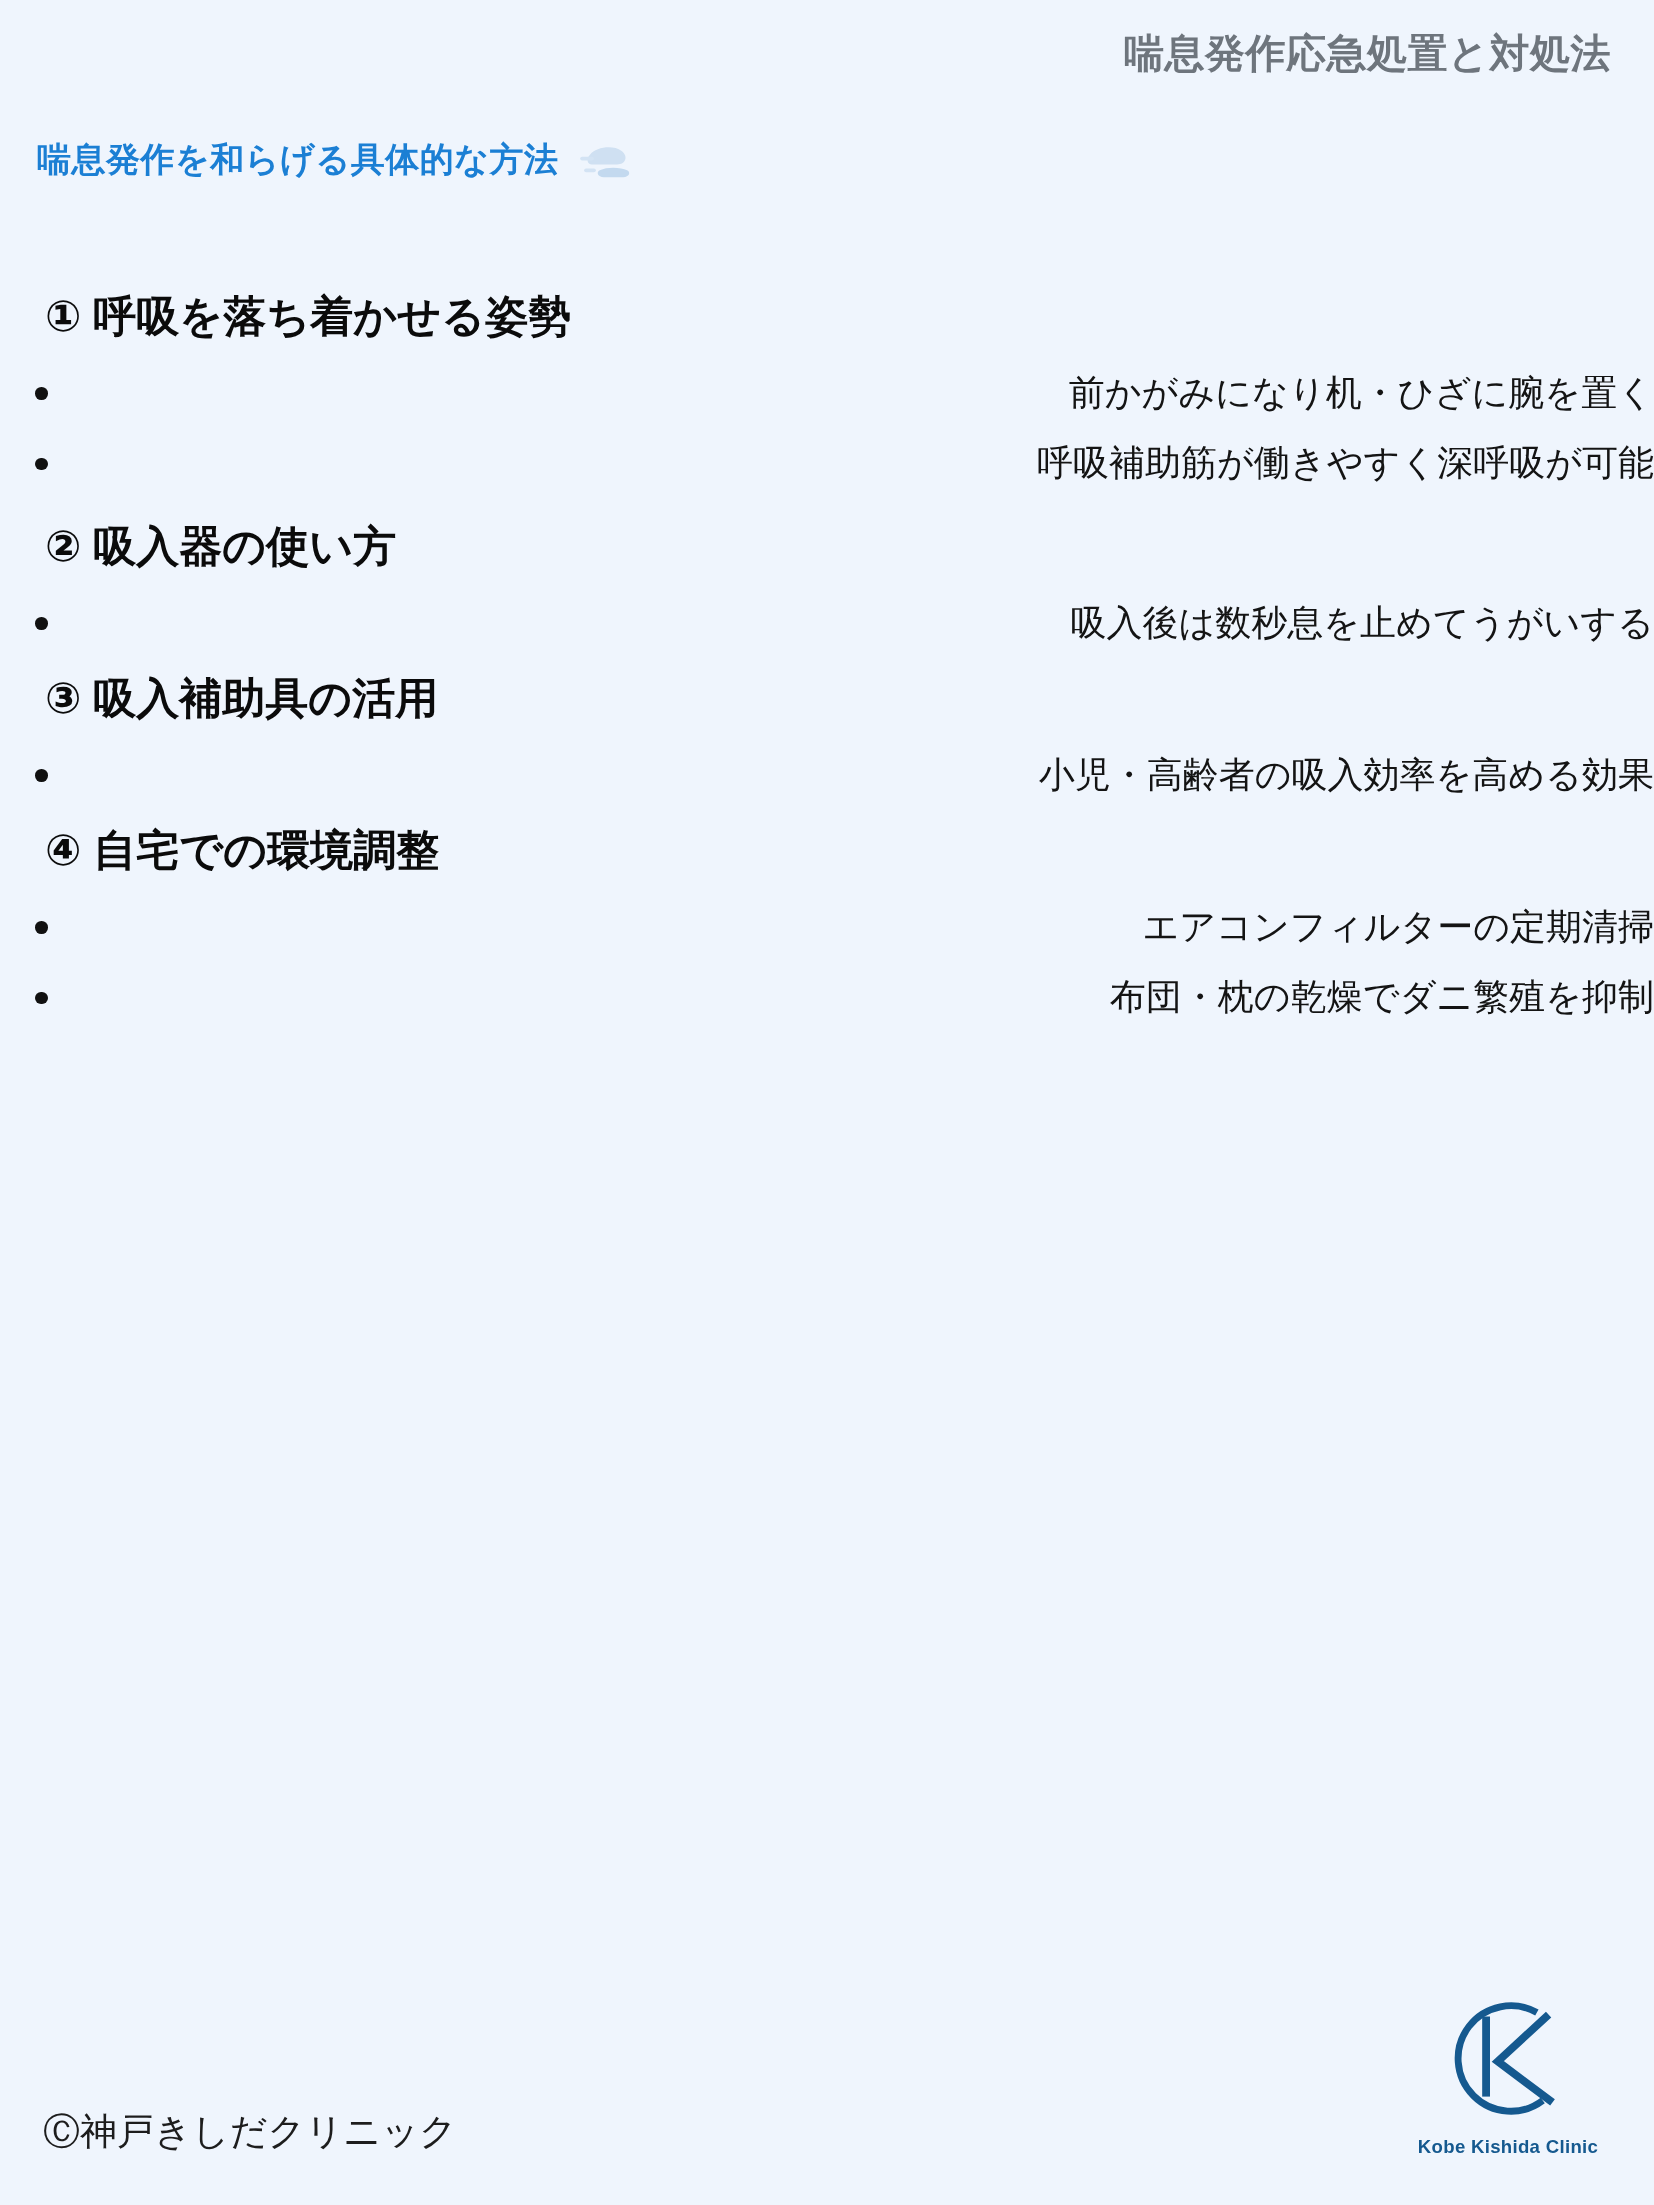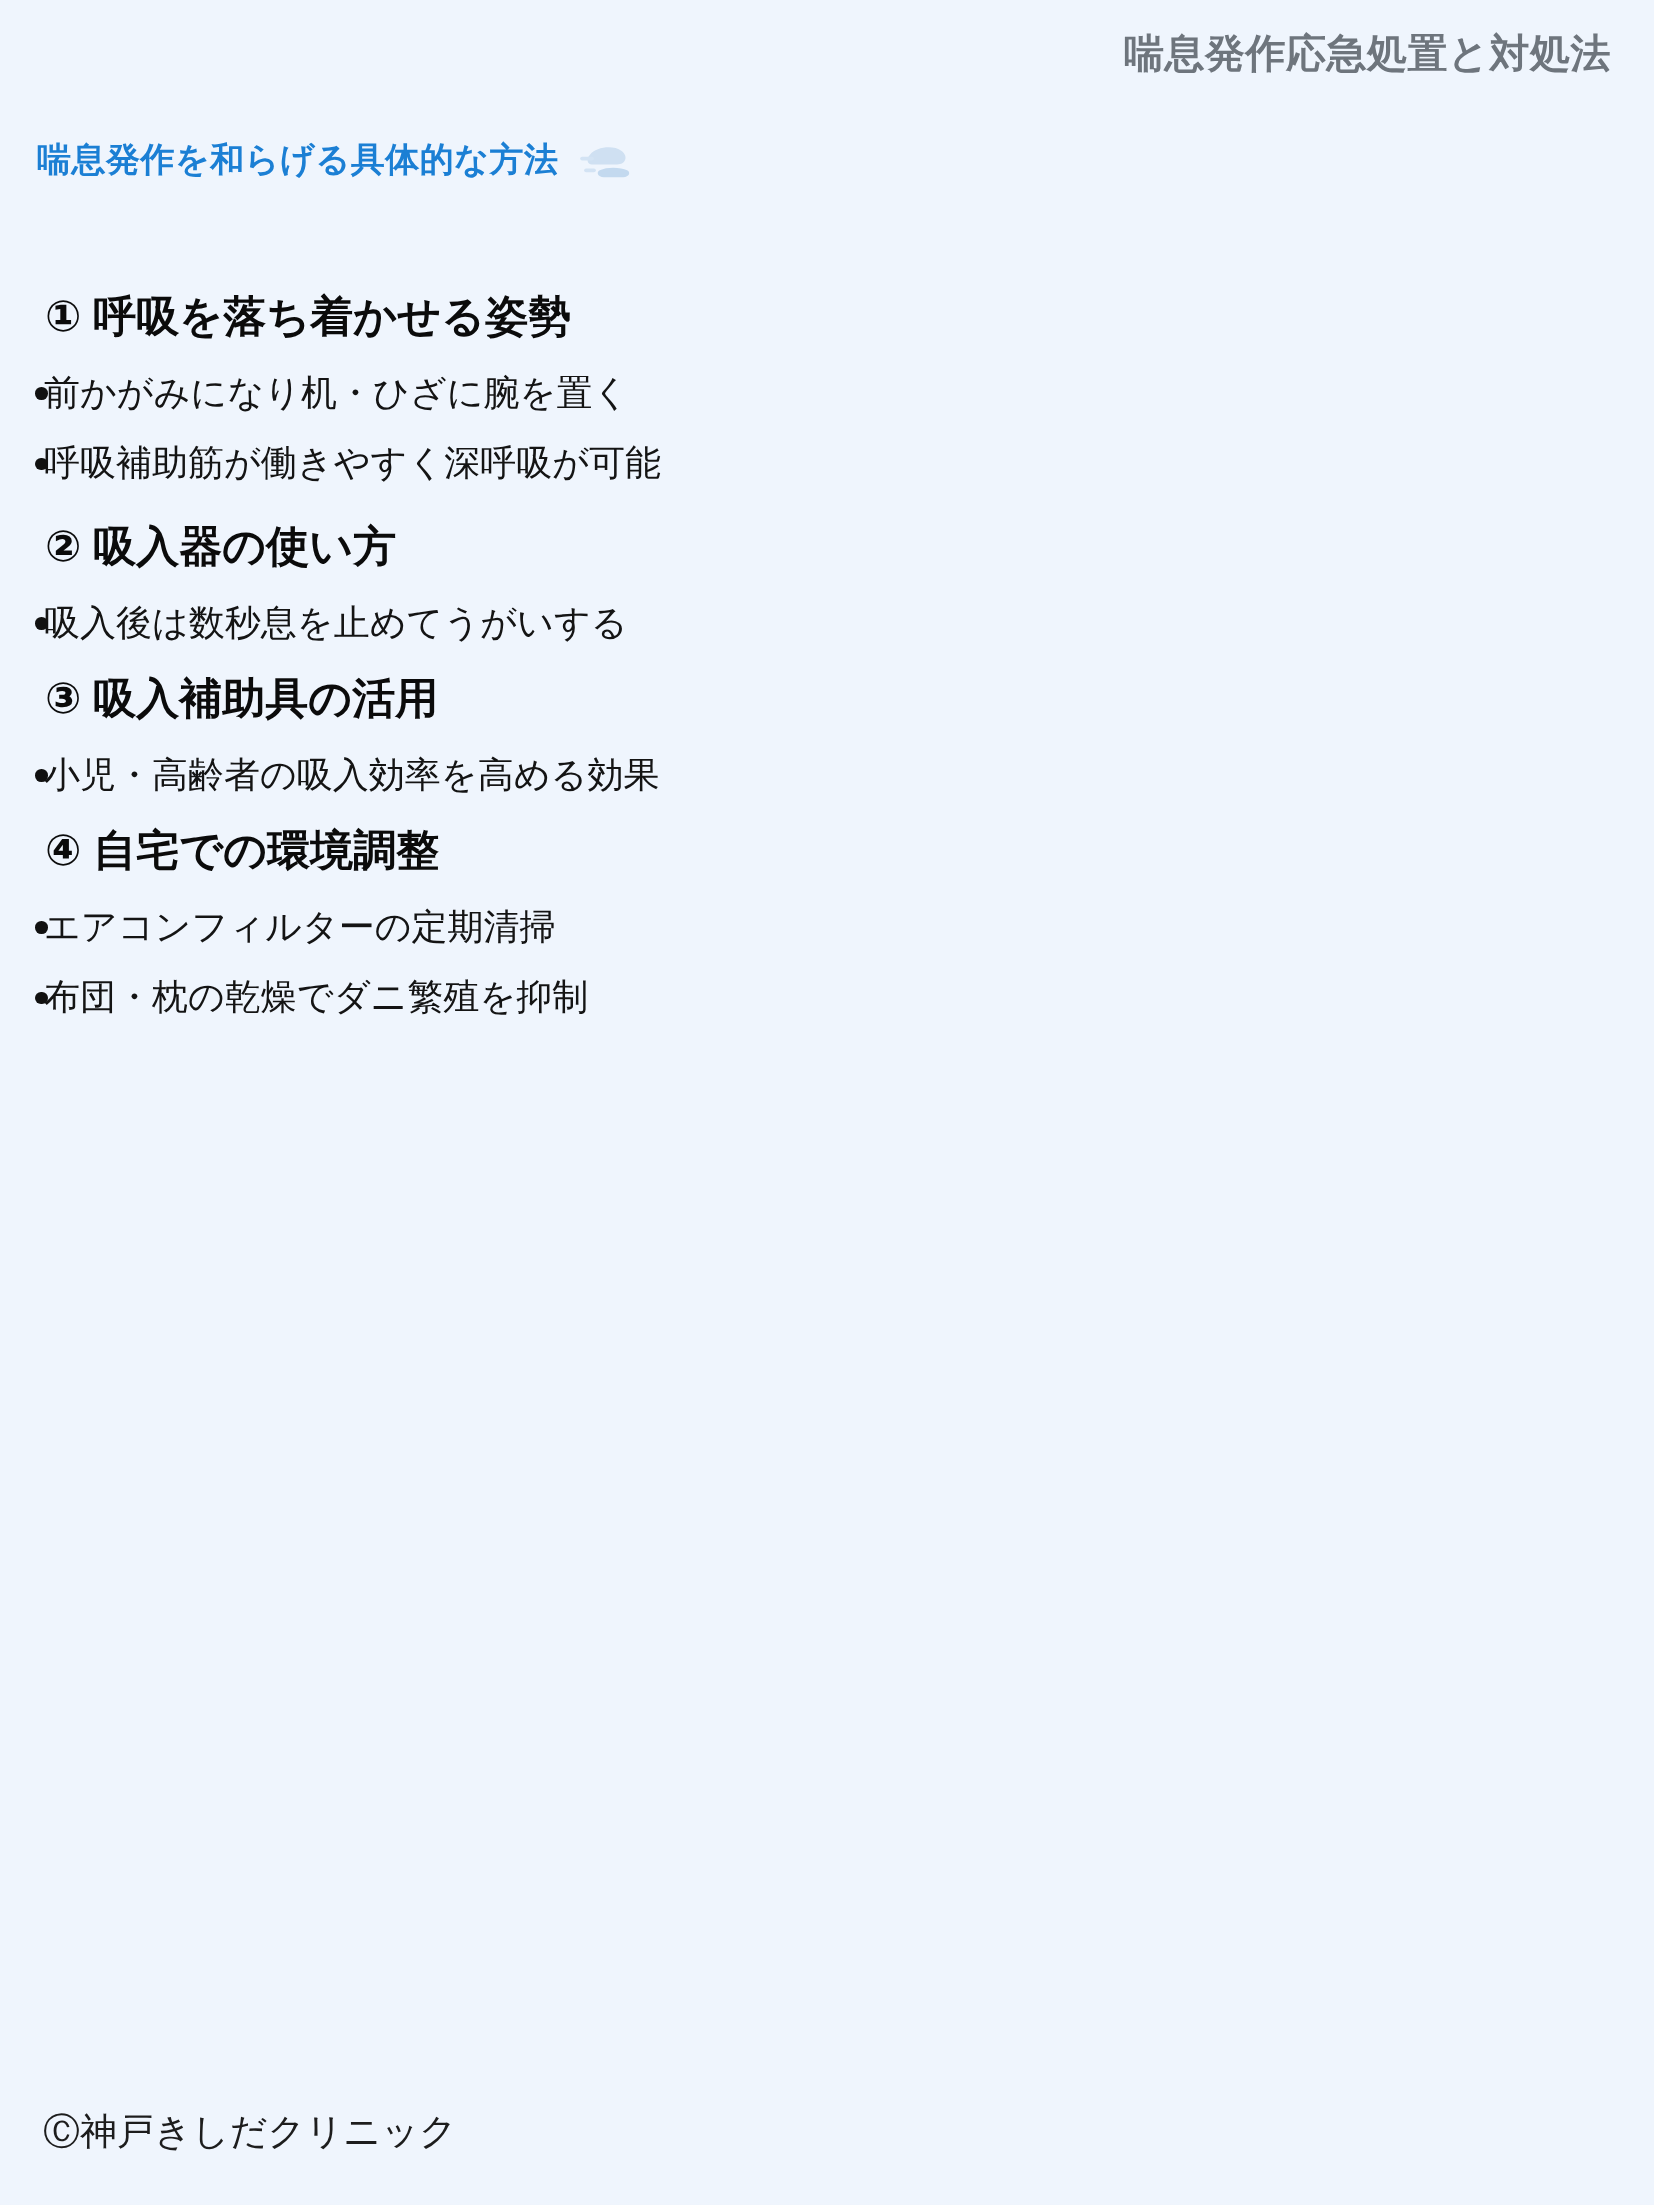--- a/index.html
+++ b/index.html
@@ -87,24 +87,25 @@
   }
   ul.bullets {
     list-style: none;
     margin: 0 0 0 0;
     padding: 0;
   }
   ul.bullets li {
     position: relative;
     font-size: 36px;
     color: #141414;
-    padding-left: 44px;
+    padding-left: 88px;
     margin-bottom: 25.5px;
     line-height: 1.25;
     white-space: nowrap;
+    text-align: right;
   }
   ul.bullets li::before {
     content: "";
     position: absolute;
     left: 35px;
     top: 17.6px;
     width: 12.7px;
     height: 12.7px;
     background: #111;
     border-radius: 50%;
@@ -204,15 +205,25 @@
       <ul class="bullets">
         <li>エアコンフィルターの定期清掃</li>
         <li>布団・枕の乾燥でダニ繁殖を抑制</li>
       </ul>
     </div>
 
   </div>
 
   <div class="copyright">Ⓒ神戸きしだクリニック</div>
 
+  <div class="logo">
+    <span class="logo-mark">
+      <svg viewBox="0 0 170 130" width="167" height="127" aria-hidden="true">
+        <path d="M112 18 A54 54 0 1 0 118 108" fill="none" stroke="#15598f" stroke-width="7"></path>
+        <path d="M60 22 L60 104" fill="none" stroke="#15598f" stroke-width="8"></path>
+        <path d="M124 20 L72 68 L128 110" fill="none" stroke="#15598f" stroke-width="8"></path>
+      </svg>
+    </span>
+    <div class="logo-text">Kobe Kishida Clinic</div>
+  </div>
 
 </div>
 
 
 </body></html>

